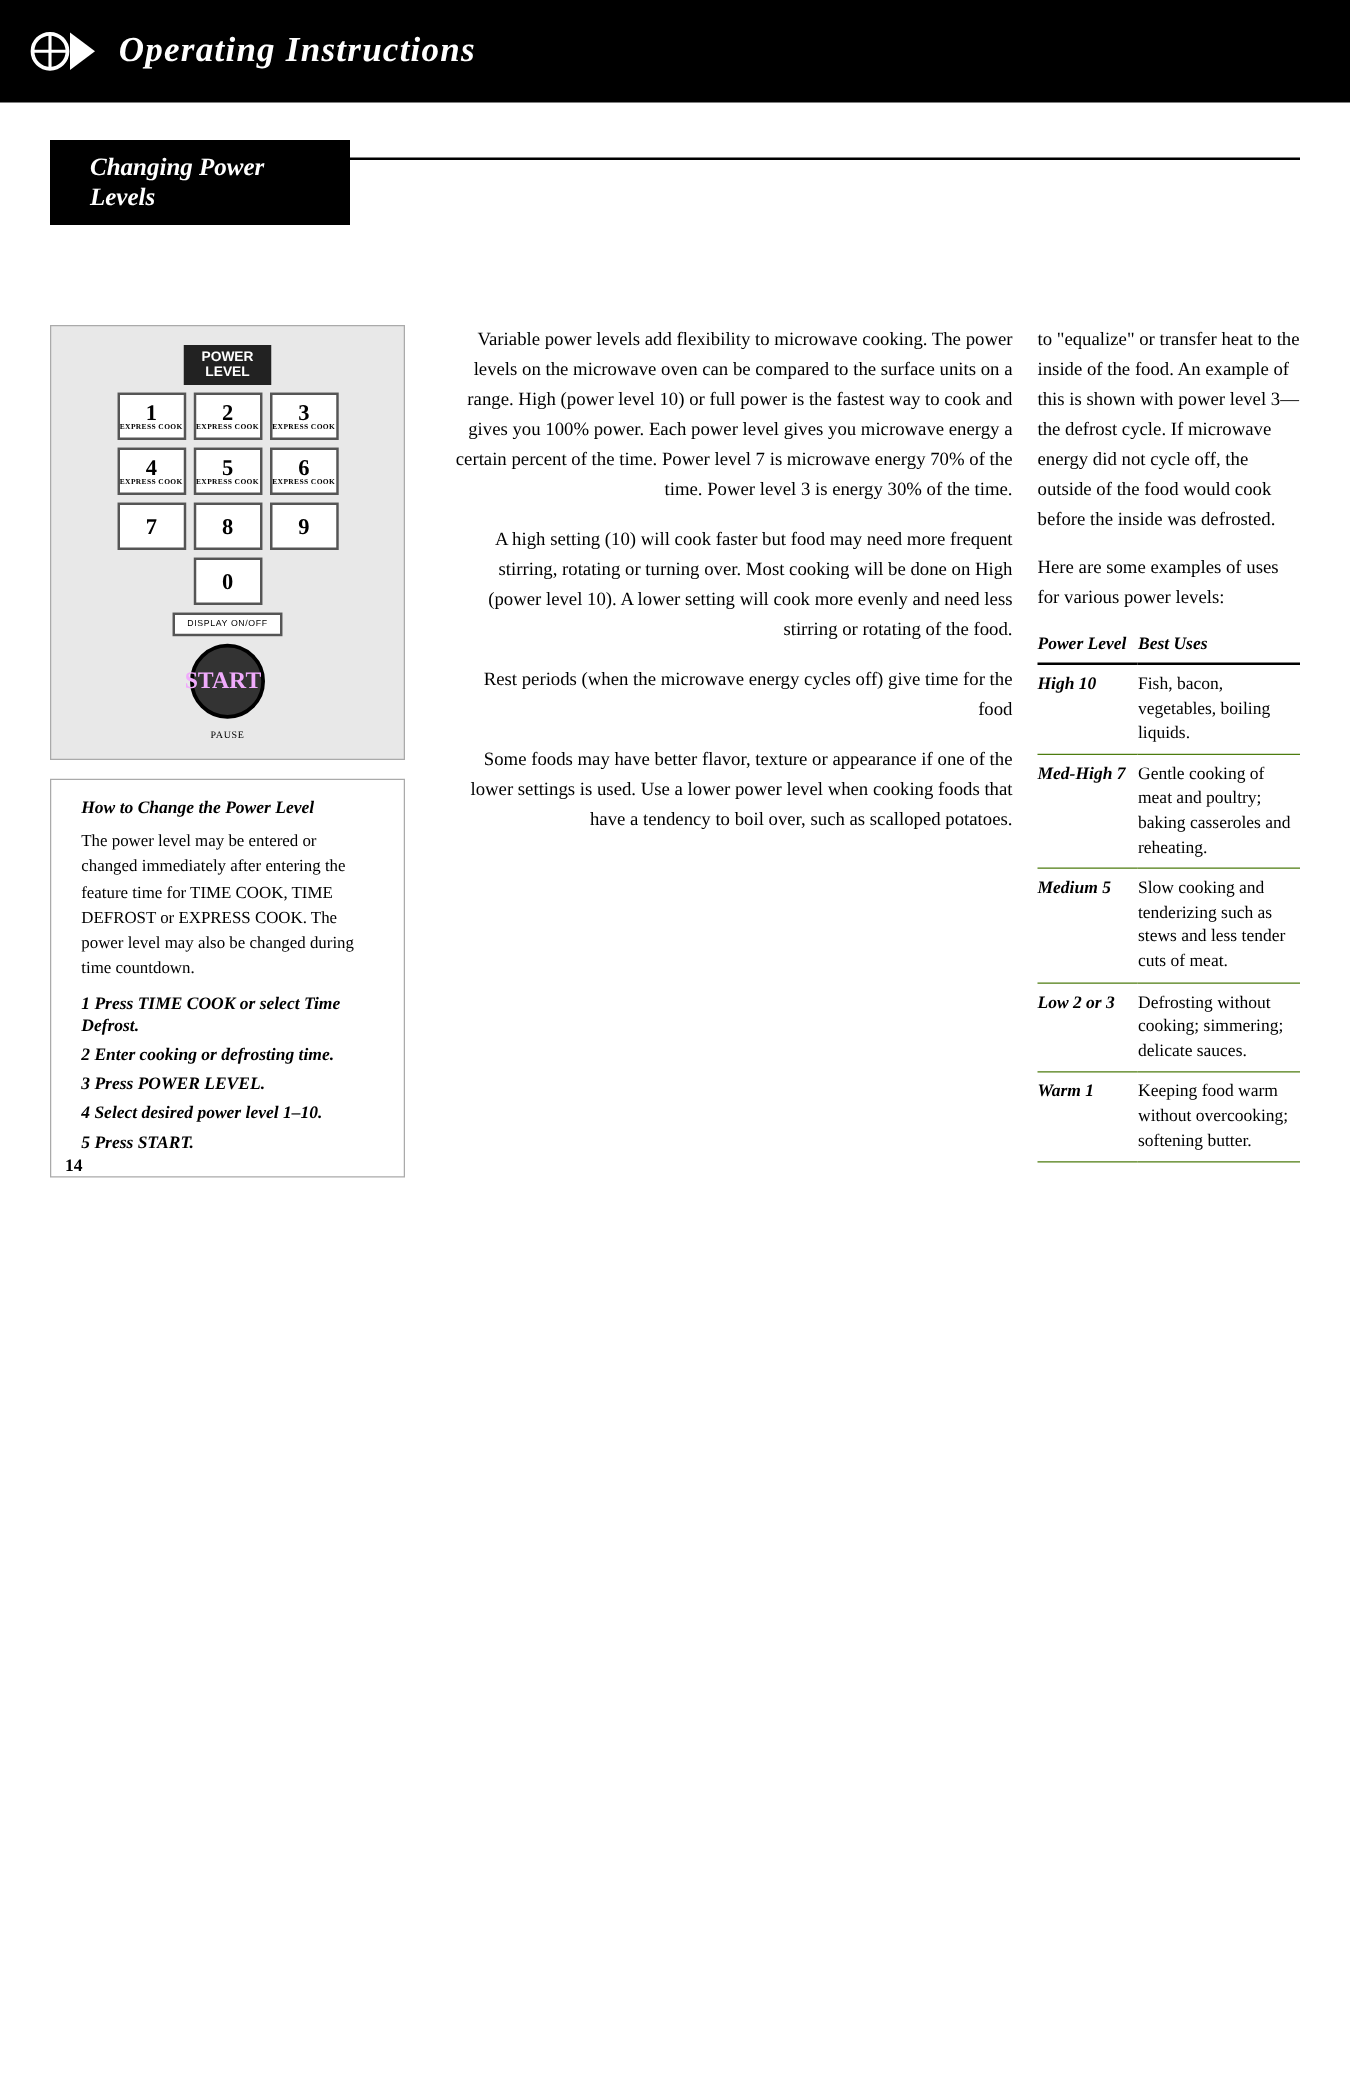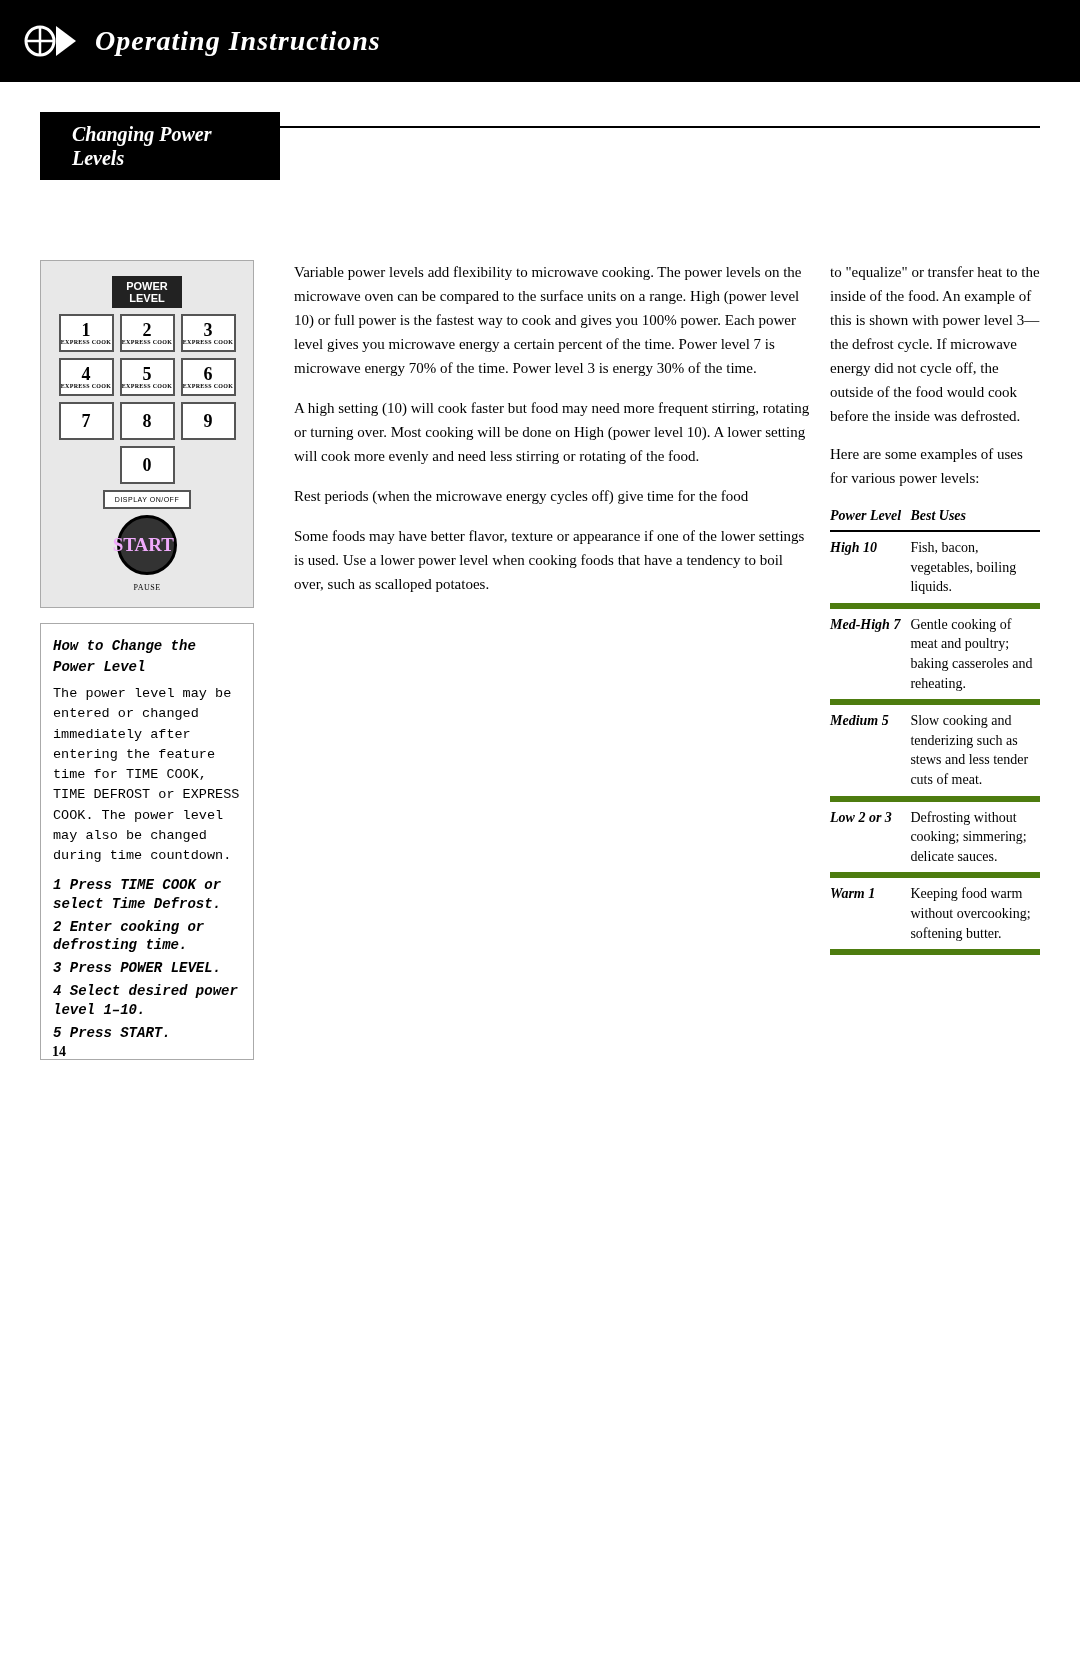--- a/index.html
+++ b/index.html
@@ -57,21 +57,21 @@
 
     
     .main-layout {
       display: flex;
       gap: 0;
       margin-top: 60px;
     }
 
     
     .left-col {
-      width: 214px;
+      width: 284px;
       flex-shrink: 0;
       margin-right: 20px;
     }
 
     
     .keypad-box {
       background: #e8e8e8;
       border: 1px solid #aaa;
       padding: 15px;
       margin-bottom: 15px;
@@ -160,24 +160,23 @@
       font-size: 8px;
       text-transform: uppercase;
       letter-spacing: 0.5px;
       margin-top: 2px;
       text-align: center;
     }
 
     
     .how-to-box {
       border: 1px solid #aaa;
-      padding: 12px 12px;
+      padding: 12px 24px;
       font-size: 14px;
       line-height: 1.5;
-      font-family: Liberation Mono, monospace;
     }
     .how-to-title {
       font-style: italic;
       font-weight: bold;
       font-size: 14px;
       margin-bottom: 6px;
     }
     .how-to-body {
       font-size: 13.5px;
       margin-bottom: 10px;
@@ -197,20 +196,21 @@
 
     
     .mid-col {
       flex: 1;
       padding: 0 20px;
       font-size: 15px;
       line-height: 1.6;
     }
     .mid-col p {
       margin-bottom: 16px;
+      text-align: right;
     }
 
     
     .right-col {
       width: 210px;
       flex-shrink: 0;
     }
     .right-col p {
       font-size: 15px;
       line-height: 1.6;
@@ -228,21 +228,21 @@
       font-style: italic;
       font-weight: bold;
       text-align: left;
       padding: 4px 6px 6px 0;
       border-bottom: 2px solid #000;
       font-size: 14px;
     }
     .power-table td {
       vertical-align: top;
       padding: 6px 6px 6px 0;
-      border-bottom: 6px solid #4d7c0f;
+      border-bottom: 1px solid #4d7c0f;
       line-height: 1.4;
       margin-left: 36px;
     }
     .power-table td:first-child {
       font-style: italic;
       font-weight: bold;
       white-space: nowrap;
       padding-right: 10px;
       font-size: 14px;
     }

